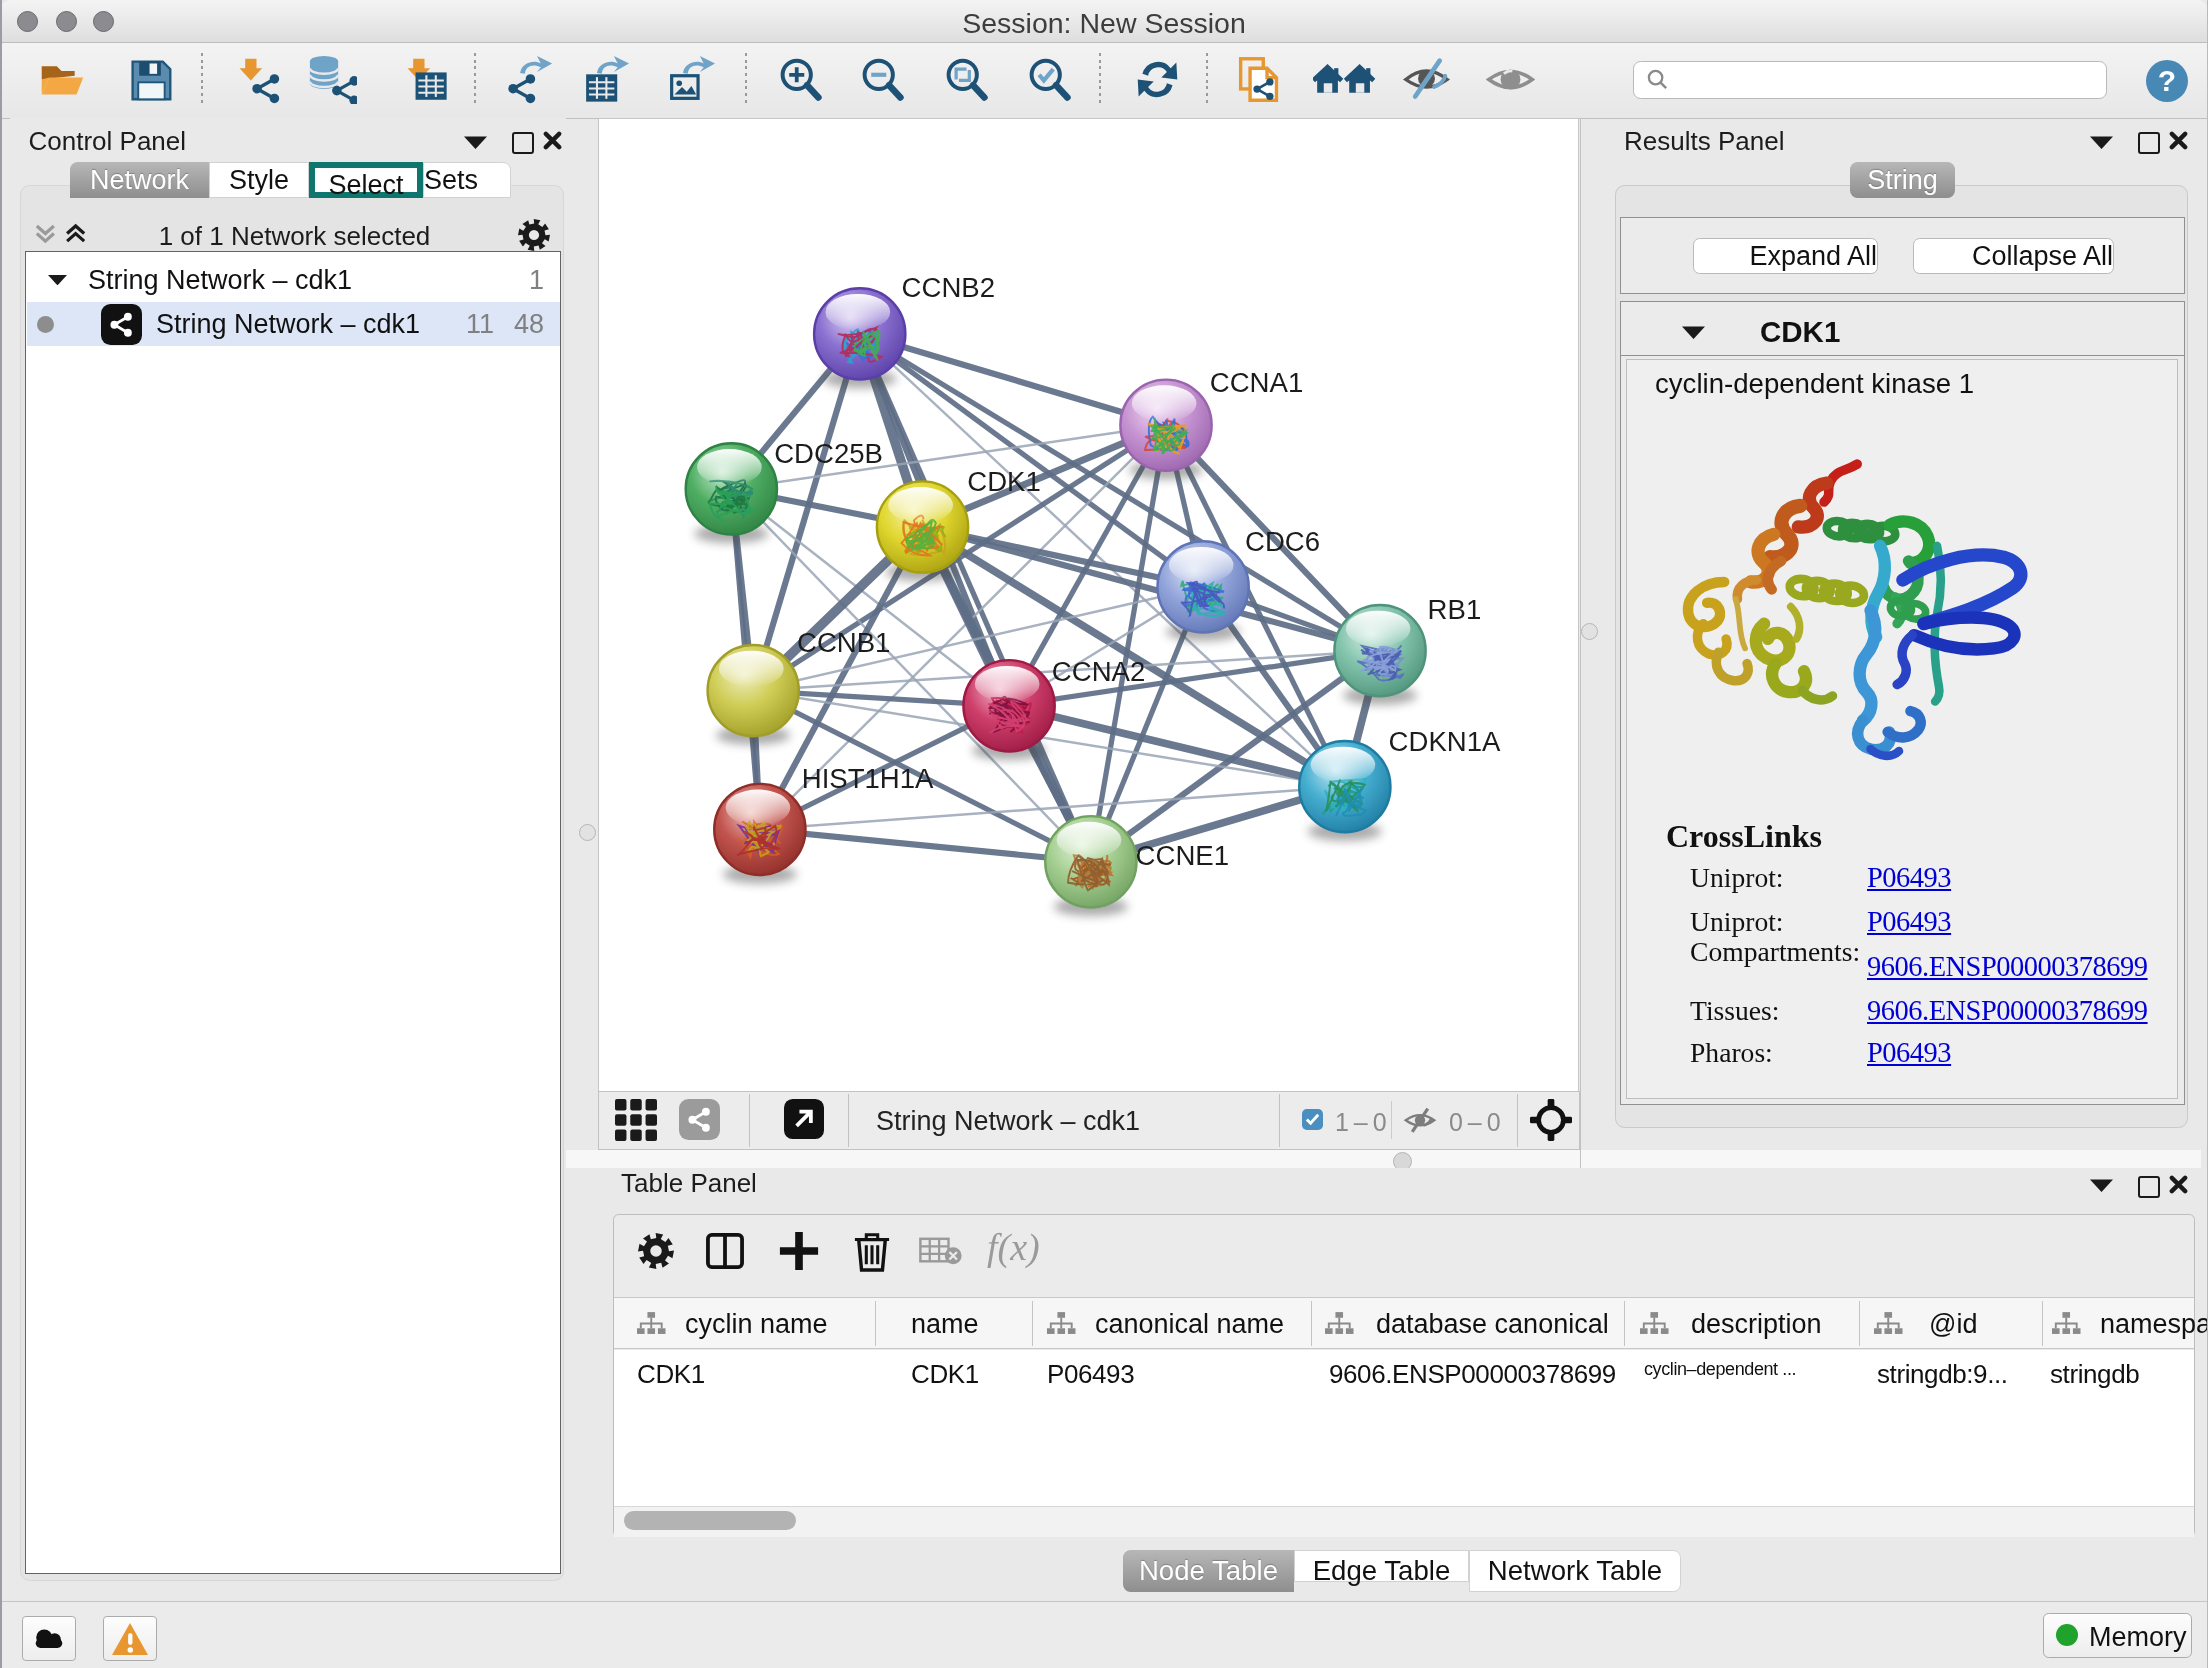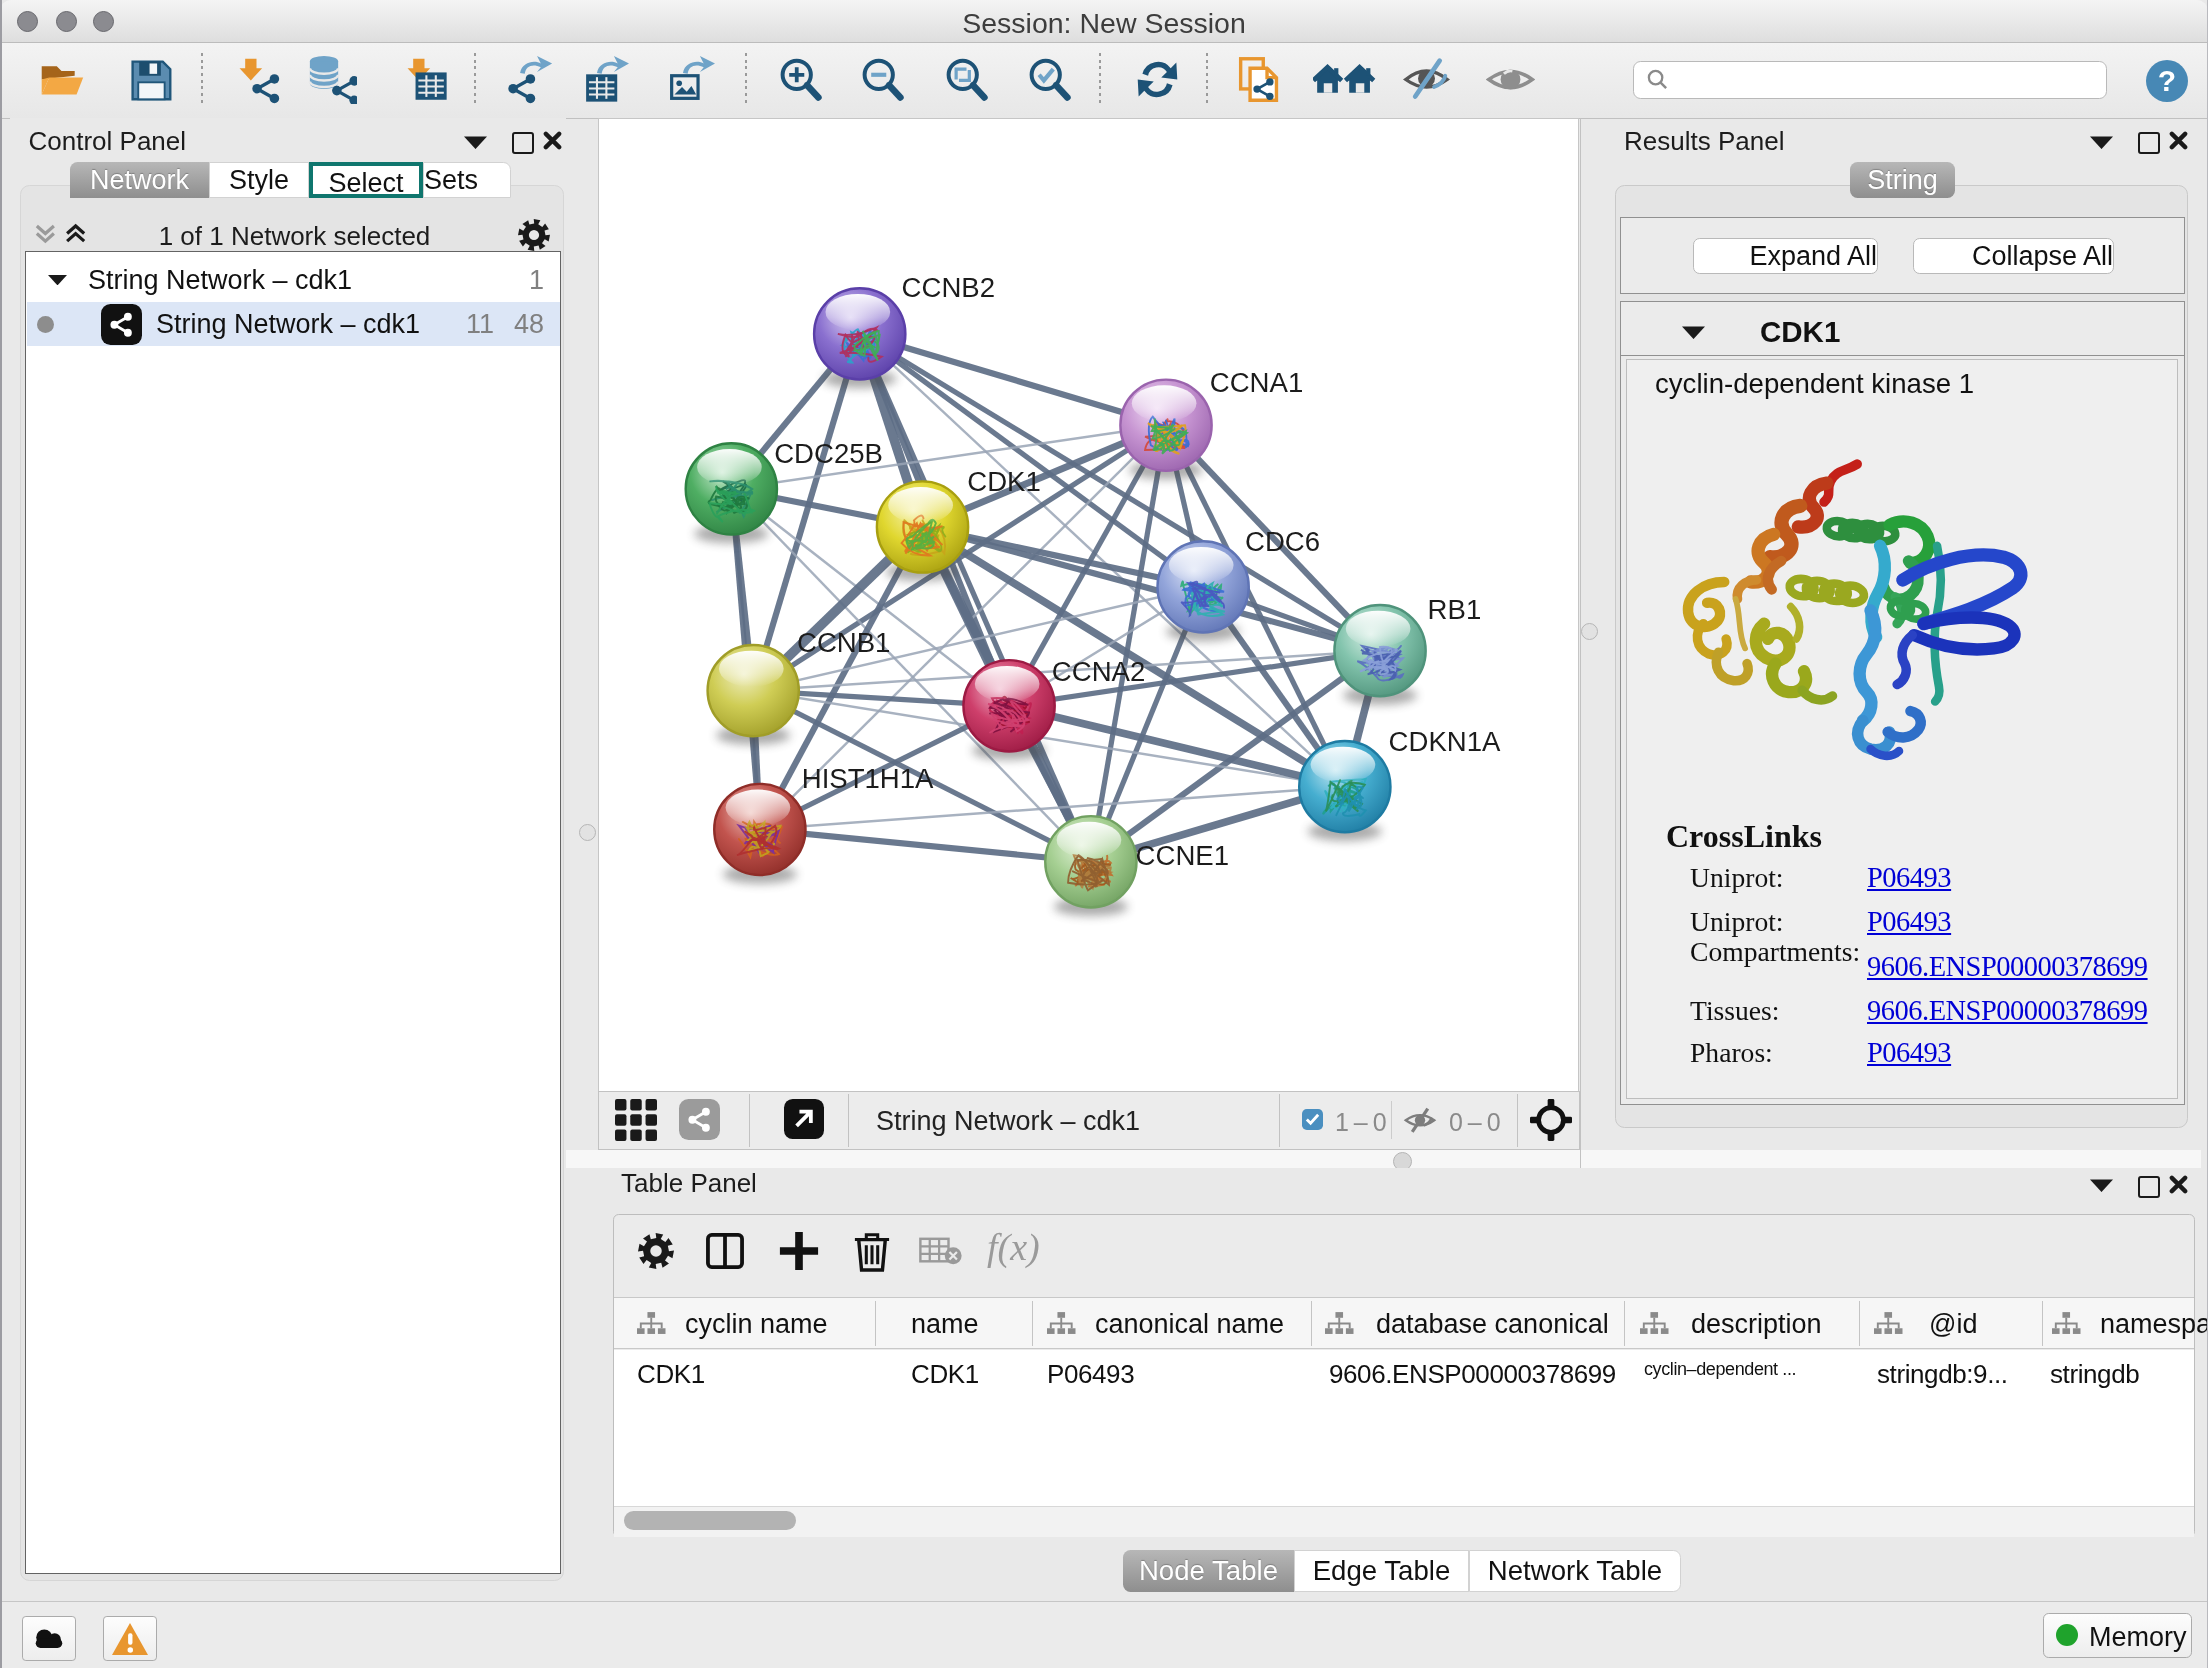--- a/index.html
+++ b/index.html
@@ -160,21 +160,21 @@
 <svg style="position:absolute;left:464px;top:135px" width="23" height="14.3" viewBox="0 0 20 12">
     <path d="M0,1 L20,1 L10,12 Z" fill="#1a1a1a"></path>
   </svg>
 <div style="position:absolute;left:512px;top:132px;width:18px;height:18px;border:2.5px solid #1a1a1a;border-radius:2.9px"></div>
 <svg style="position:absolute;left:543px;top:131px" width="19" height="19" viewBox="0 0 20 20">
     <path d="M3,3 L17,17 M17,3 L3,17" stroke="#1a1a1a" stroke-width="4.6" stroke-linecap="round"></path>
   </svg>
 <div class="abs" style="left:20px;top:185px;width:544px;height:1396px;background:#e4e4e4;border:1px solid #d6d6d6;border-radius:9.5px;box-sizing:border-box"></div>
 <div style="position:absolute;left:70px;top:162px;width:139px;height:36px;background:linear-gradient(#b7b7b7,#8e8e8e);border-radius:7.6px 0 0 0;text-align:center;font-size:27px;line-height:36px;color:#fff;text-shadow:0 -1px 1px rgba(0,0,0,0.25)">Network</div>
 <div style="position:absolute;left:209px;top:162px;width:100px;height:36px;background:#fff;border:1px solid #d2d2d2;box-sizing:border-box;border-radius:0;text-align:center;font-size:27px;line-height:34px;color:#111">Style</div>
-<div style="position:absolute;left:309px;top:162px;width:114px;height:36px;background:#fff;border:4px solid #0f766e;box-sizing:border-box;border-radius:0;text-align:center;font-size:27px;line-height:34px;color:#111">Select</div>
+<div style="position:absolute;left:309px;top:162px;width:114px;height:36px;background:#fff;border:6px solid #0f766e;box-sizing:border-box;border-radius:0;text-align:center;font-size:27px;line-height:34px;color:#111">Select</div>
 <div style="position:absolute;left:423px;top:162px;width:88px;height:36px;background:#fff;border:1px solid #d2d2d2;box-sizing:border-box;border-radius:0 7.6px 0 0;text-align:left;font-size:27px;line-height:34px;color:#111">Sets</div>
 <svg class="abs" style="left:34px;top:223px" width="53" height="23" viewBox="0 0 56 24">
     <path d="M3,3 L12,11 L21,3 M3,11 L12,19 L21,11" stroke="#9a9a9a" stroke-width="3.4" fill="none"></path>
     <path d="M35,11 L44,3 L53,11 M35,19 L44,11 L53,19" stroke="#1a1a1a" stroke-width="3.4" fill="none"></path>
   </svg>
 <div class="abs" style="left:95px;top:221px;width:399px;text-align:center;font-size:26px;color:#1c1c1c">1 of 1 Network selected</div>
 <svg style="position:absolute;left:518px;top:219px" width="32" height="32" viewBox="-17.0 -17.0 34 34">
     <path d="M-0.3,-17.0 L6.8,-15.6 L4.5,-11.4 L8.8,-8.5 L11.8,-12.3 L15.8,-6.2 L11.2,-4.9 L12.2,0.2 L17.0,-0.3 L15.6,6.8 L11.4,4.5 L8.5,8.8 L12.3,11.8 L6.2,15.8 L4.9,11.2 L-0.2,12.2 L0.3,17.0 L-6.8,15.6 L-4.5,11.4 L-8.8,8.5 L-11.8,12.3 L-15.8,6.2 L-11.2,4.9 L-12.2,-0.2 L-17.0,0.3 L-15.6,-6.8 L-11.4,-4.5 L-8.5,-8.8 L-12.3,-11.8 L-6.2,-15.8 L-4.9,-11.2 L0.2,-12.2 Z" fill="#1a1a1a"></path>
     <circle cx="0" cy="0" r="5.44" fill="#e9e9e9"></circle>
   </svg>
@@ -647,21 +647,21 @@
 <div class="abs" style="left:637px;top:1359px;width:233px;font-size:26px;color:#111;white-space:nowrap;overflow:hidden;letter-spacing:-0.4px">CDK1</div>
 <div class="abs" style="left:911px;top:1359px;width:114px;font-size:26px;color:#111;white-space:nowrap;overflow:hidden;letter-spacing:-0.4px">CDK1</div>
 <div class="abs" style="left:1047px;top:1359px;width:257px;font-size:26px;color:#111;white-space:nowrap;overflow:hidden;letter-spacing:-0.4px">P06493</div>
 <div class="abs" style="left:1329px;top:1359px;width:290px;font-size:26px;color:#111;white-space:nowrap;overflow:hidden;letter-spacing:-0.4px">9606.ENSP00000378699</div>
 <div class="abs" style="left:1644px;top:1359px;width:224px;font-size:18px;color:#111;white-space:nowrap;overflow:hidden;letter-spacing:-0.4px">cyclin–dependent ...</div>
 <div class="abs" style="left:1877px;top:1359px;width:133px;font-size:26px;color:#111;white-space:nowrap;overflow:hidden;letter-spacing:-0.4px">stringdb:9...</div>
 <div class="abs" style="left:2050px;top:1359px;width:143px;font-size:26px;color:#111;white-space:nowrap;overflow:hidden;letter-spacing:-0.4px">stringdb</div>
 <div class="abs" style="left:614px;top:1506px;width:1580px;height:30px;background:#f2f2f2;border-top:1px solid #d8d8d8"></div>
 <div class="abs" style="left:624px;top:1511px;width:172px;height:19px;background:#b3b3b3;border-radius:9.5px"></div>
 <div style="position:absolute;left:1123px;top:1550px;width:171px;height:42px;background:linear-gradient(#b7b7b7,#8e8e8e);border-radius:7.6px 0 0 7.6px;text-align:center;font-size:27.6px;line-height:42px;color:#fff;text-shadow:0 -1px 1px rgba(0,0,0,0.25)">Node Table</div>
-<div style="position:absolute;left:1294px;top:1550px;width:175px;height:42px;background:#fff;border:1px solid #d2d2d2;box-sizing:border-box;border-radius:0;text-align:center;font-size:27.6px;line-height:40px;color:#111">Edge Table</div>
+<div style="position:absolute;left:1294px;top:1550px;width:175px;height:32px;background:#fff;border:1px solid #d2d2d2;box-sizing:border-box;border-radius:0;text-align:center;font-size:27.6px;line-height:40px;color:#111">Edge Table</div>
 <div style="position:absolute;left:1469px;top:1550px;width:212px;height:42px;background:#fff;border:1px solid #d2d2d2;box-sizing:border-box;border-radius:0 7.6px 7.6px 0;text-align:center;font-size:27.6px;line-height:40px;color:#111">Network Table</div>
 <div class="abs" style="left:0;top:1601px;width:2208px;height:68px;background:#ebebeb;border-top:1px solid #c6c6c6"></div>
 <div class="abs" style="left:22px;top:1616px;width:54px;height:45px;background:linear-gradient(#fdfdfd,#ededed);border:1px solid #ababab;border-radius:3.8px;box-sizing:border-box"></div>
 <svg class="abs" style="left:31px;top:1625px" width="36" height="27" viewBox="0 0 38 28">
     <circle cx="14" cy="13" r="8.5" fill="#111"></circle>
     <circle cx="25" cy="15" r="6.5" fill="#111"></circle>
     <rect x="5" y="14" width="28" height="10" rx="5" fill="#111"></rect>
   </svg>
 <div class="abs" style="left:103px;top:1616px;width:54px;height:45px;background:linear-gradient(#fdfdfd,#ededed);border:1px solid #ababab;border-radius:3.8px;box-sizing:border-box"></div>
 <svg class="abs" style="left:110px;top:1621px" width="40" height="36" viewBox="0 0 42 38">

